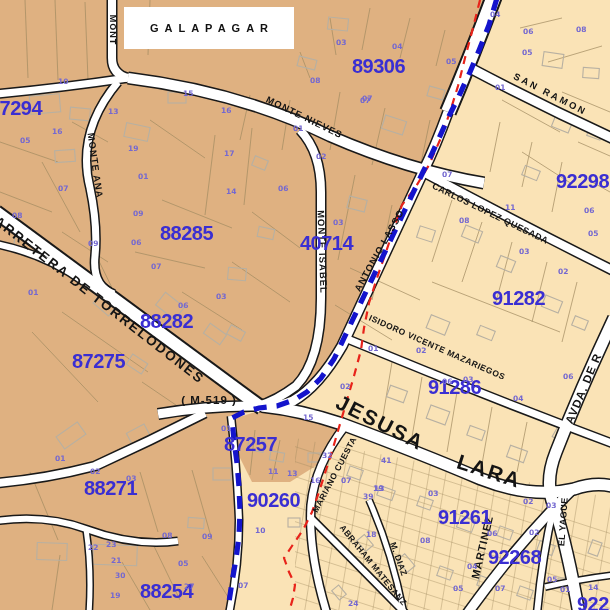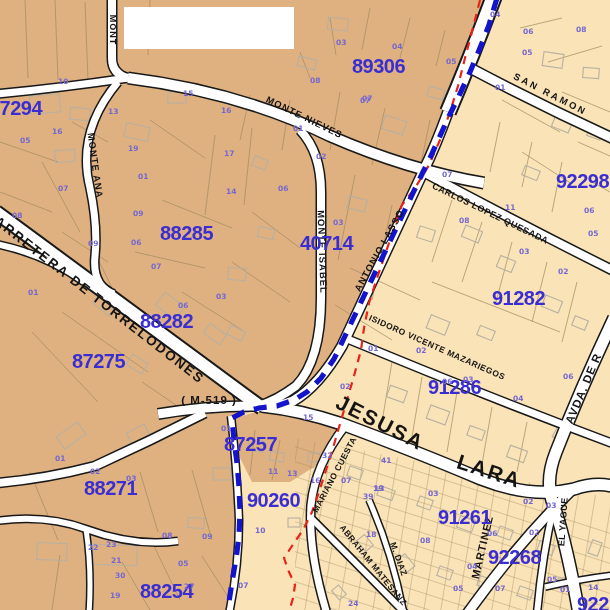--- a/index.html
+++ b/index.html
@@ -345,14 +345,15 @@
       <div class="parcel-num" style="left: 529px; top: 528px;">02</div>
       <div class="parcel-num" style="left: 495px; top: 584px;">07</div>
       <div class="parcel-num" style="left: 547px; top: 575px;">05</div>
       <div class="parcel-num" style="left: 560px; top: 585px;">01</div>
       <div class="parcel-num" style="left: 588px; top: 583px;">14</div>
       <div class="parcel-num" style="left: 348px; top: 563px; margin-top: 36px;">24</div>
       <div class="parcel-num" style="left: 420px; top: 536px;">08</div>
     </div>
 
   <div id="muni-box">
+    <div class="muni-line">GALAPAGAR</div>
   </div>
 </div>
 
 </body></html>

